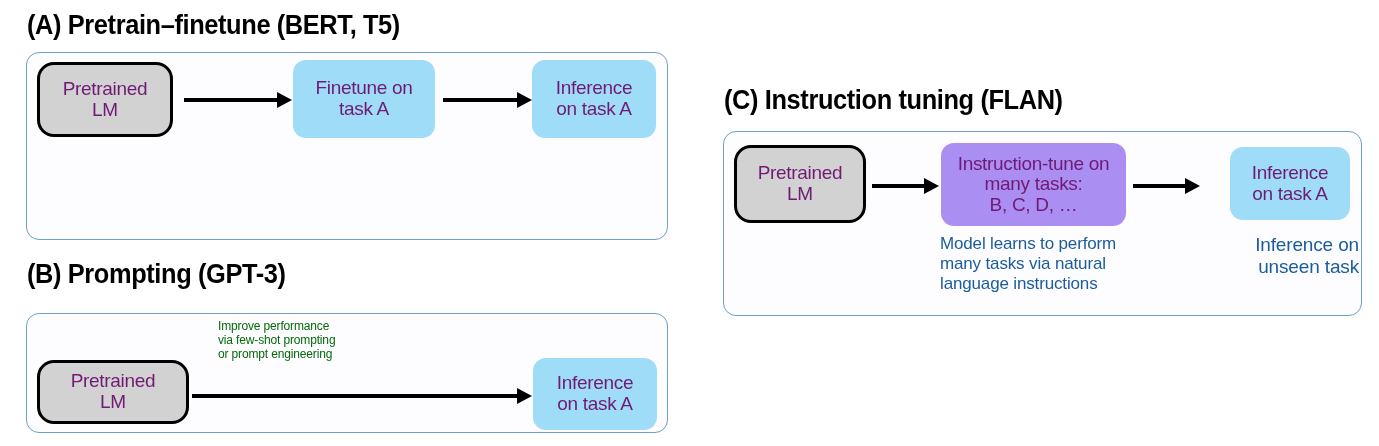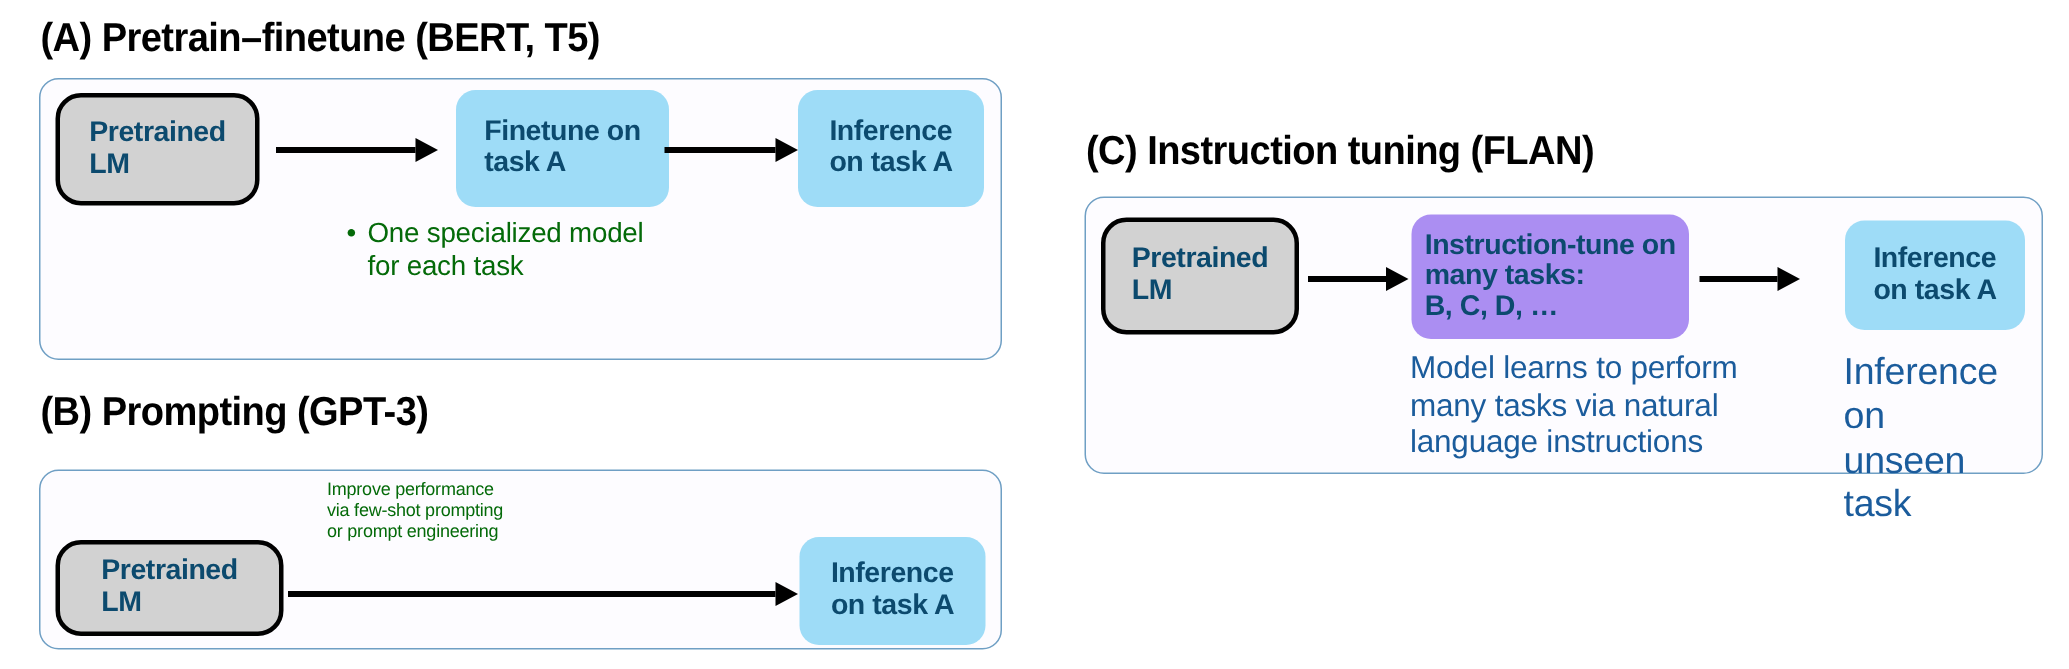--- a/index.html
+++ b/index.html
@@ -33,22 +33,23 @@
     transform-origin: left center;
   }
 
   
   .node {
     position: absolute;
     box-sizing: border-box;
     display: flex;
     align-items: center;
     justify-content: center;
-    font-weight: bold;
-    color: #0c4a6e;
+    text-align: center;
+    font-weight: normal;
+    color: #701a75;
     line-height: 1.08;
     letter-spacing: -0.3px;
   }
   .node-gray {
     background: #d2d2d2;
     border: 3.2px solid #000000;
     border-radius: 17px;
   }
   .node-blue {
     background: #9edcf7;
@@ -117,34 +118,32 @@
 <div class="panel" style="left:26px; top:52px; width:642px; height:188px;"></div>
 
 <div class="node node-gray" style="left:37px; top:62px; width:136px; height:75px; font-size:19px; white-space:pre-line;">Pretrained
 LM</div>
 
 <div class="arrow" style="left:184px; top:100px; width:108px;">
   <div class="shaft" style="width:93px;"></div>
   <div class="head" style="left:93px;"></div>
 </div>
 
-<div class="node node-blue" style="left:304px; top:60px; width:142px; height:78px; font-size:19px; white-space:pre-line;">Finetune on
+<div class="node node-blue" style="left:293px; top:60px; width:142px; height:78px; font-size:19px; white-space:pre-line;">Finetune on
 task A</div>
 
 <div class="arrow" style="left:443px; top:100px; width:88px;">
   <div class="shaft" style="width:74px;"></div>
   <div class="head" style="left:74px;"></div>
 </div>
 
 <div class="node node-blue" style="left:532px; top:60px; width:124px; height:78px; font-size:19px; white-space:pre-line;">Inference
 on task A</div>
 
 <div class="bullet-list" style="left:229px; top:144px; width:330px; font-size:18.5px;">
-  <div class="bullet-item">One specialized model
-for each task</div>
 </div>
 
 <div class="panel-title" style="left:27px; top:259px; font-size:27px;">(B) Prompting (GPT-3)</div>
 
 <div class="panel" style="left:26px; top:313px; width:642px; height:120px;"></div>
 
 <div class="node node-gray" style="left:37px; top:360px; width:152px; height:64px; font-size:19px; white-space:pre-line;">Pretrained
 LM</div>
 
 <div class="ann ann-green" style="left:218px; top:319px; width:310px; font-size:12px;">Improve performance
@@ -176,18 +175,18 @@
 B, C, D, …</div>
 
 <div class="arrow" style="left:1133px; top:186px; width:66px;">
   <div class="shaft" style="width:52px;"></div>
   <div class="head" style="left:52px;"></div>
 </div>
 
 <div class="node node-blue" style="left:1230px; top:147px; width:120px; height:73px; font-size:19px; white-space:pre-line;">Inference
 on task A</div>
 
-<div class="ann ann-blue" style="left:940px; top:234px; width:250px; font-size:21px;">Model learns to perform
+<div class="ann ann-blue" style="left:940px; top:234px; width:250px; font-size:17px;">Model learns to perform
 many tasks via natural
 language instructions</div>
 
-<div class="ann ann-blue" style="left:1229px; top:234px; width:130px; font-size:25px;">Inference on
+<div class="ann ann-blue" style="left:1229px; top:234px; width:130px; font-size:19px;text-align:right;">Inference on
 unseen task</div>
 
 </body></html>

